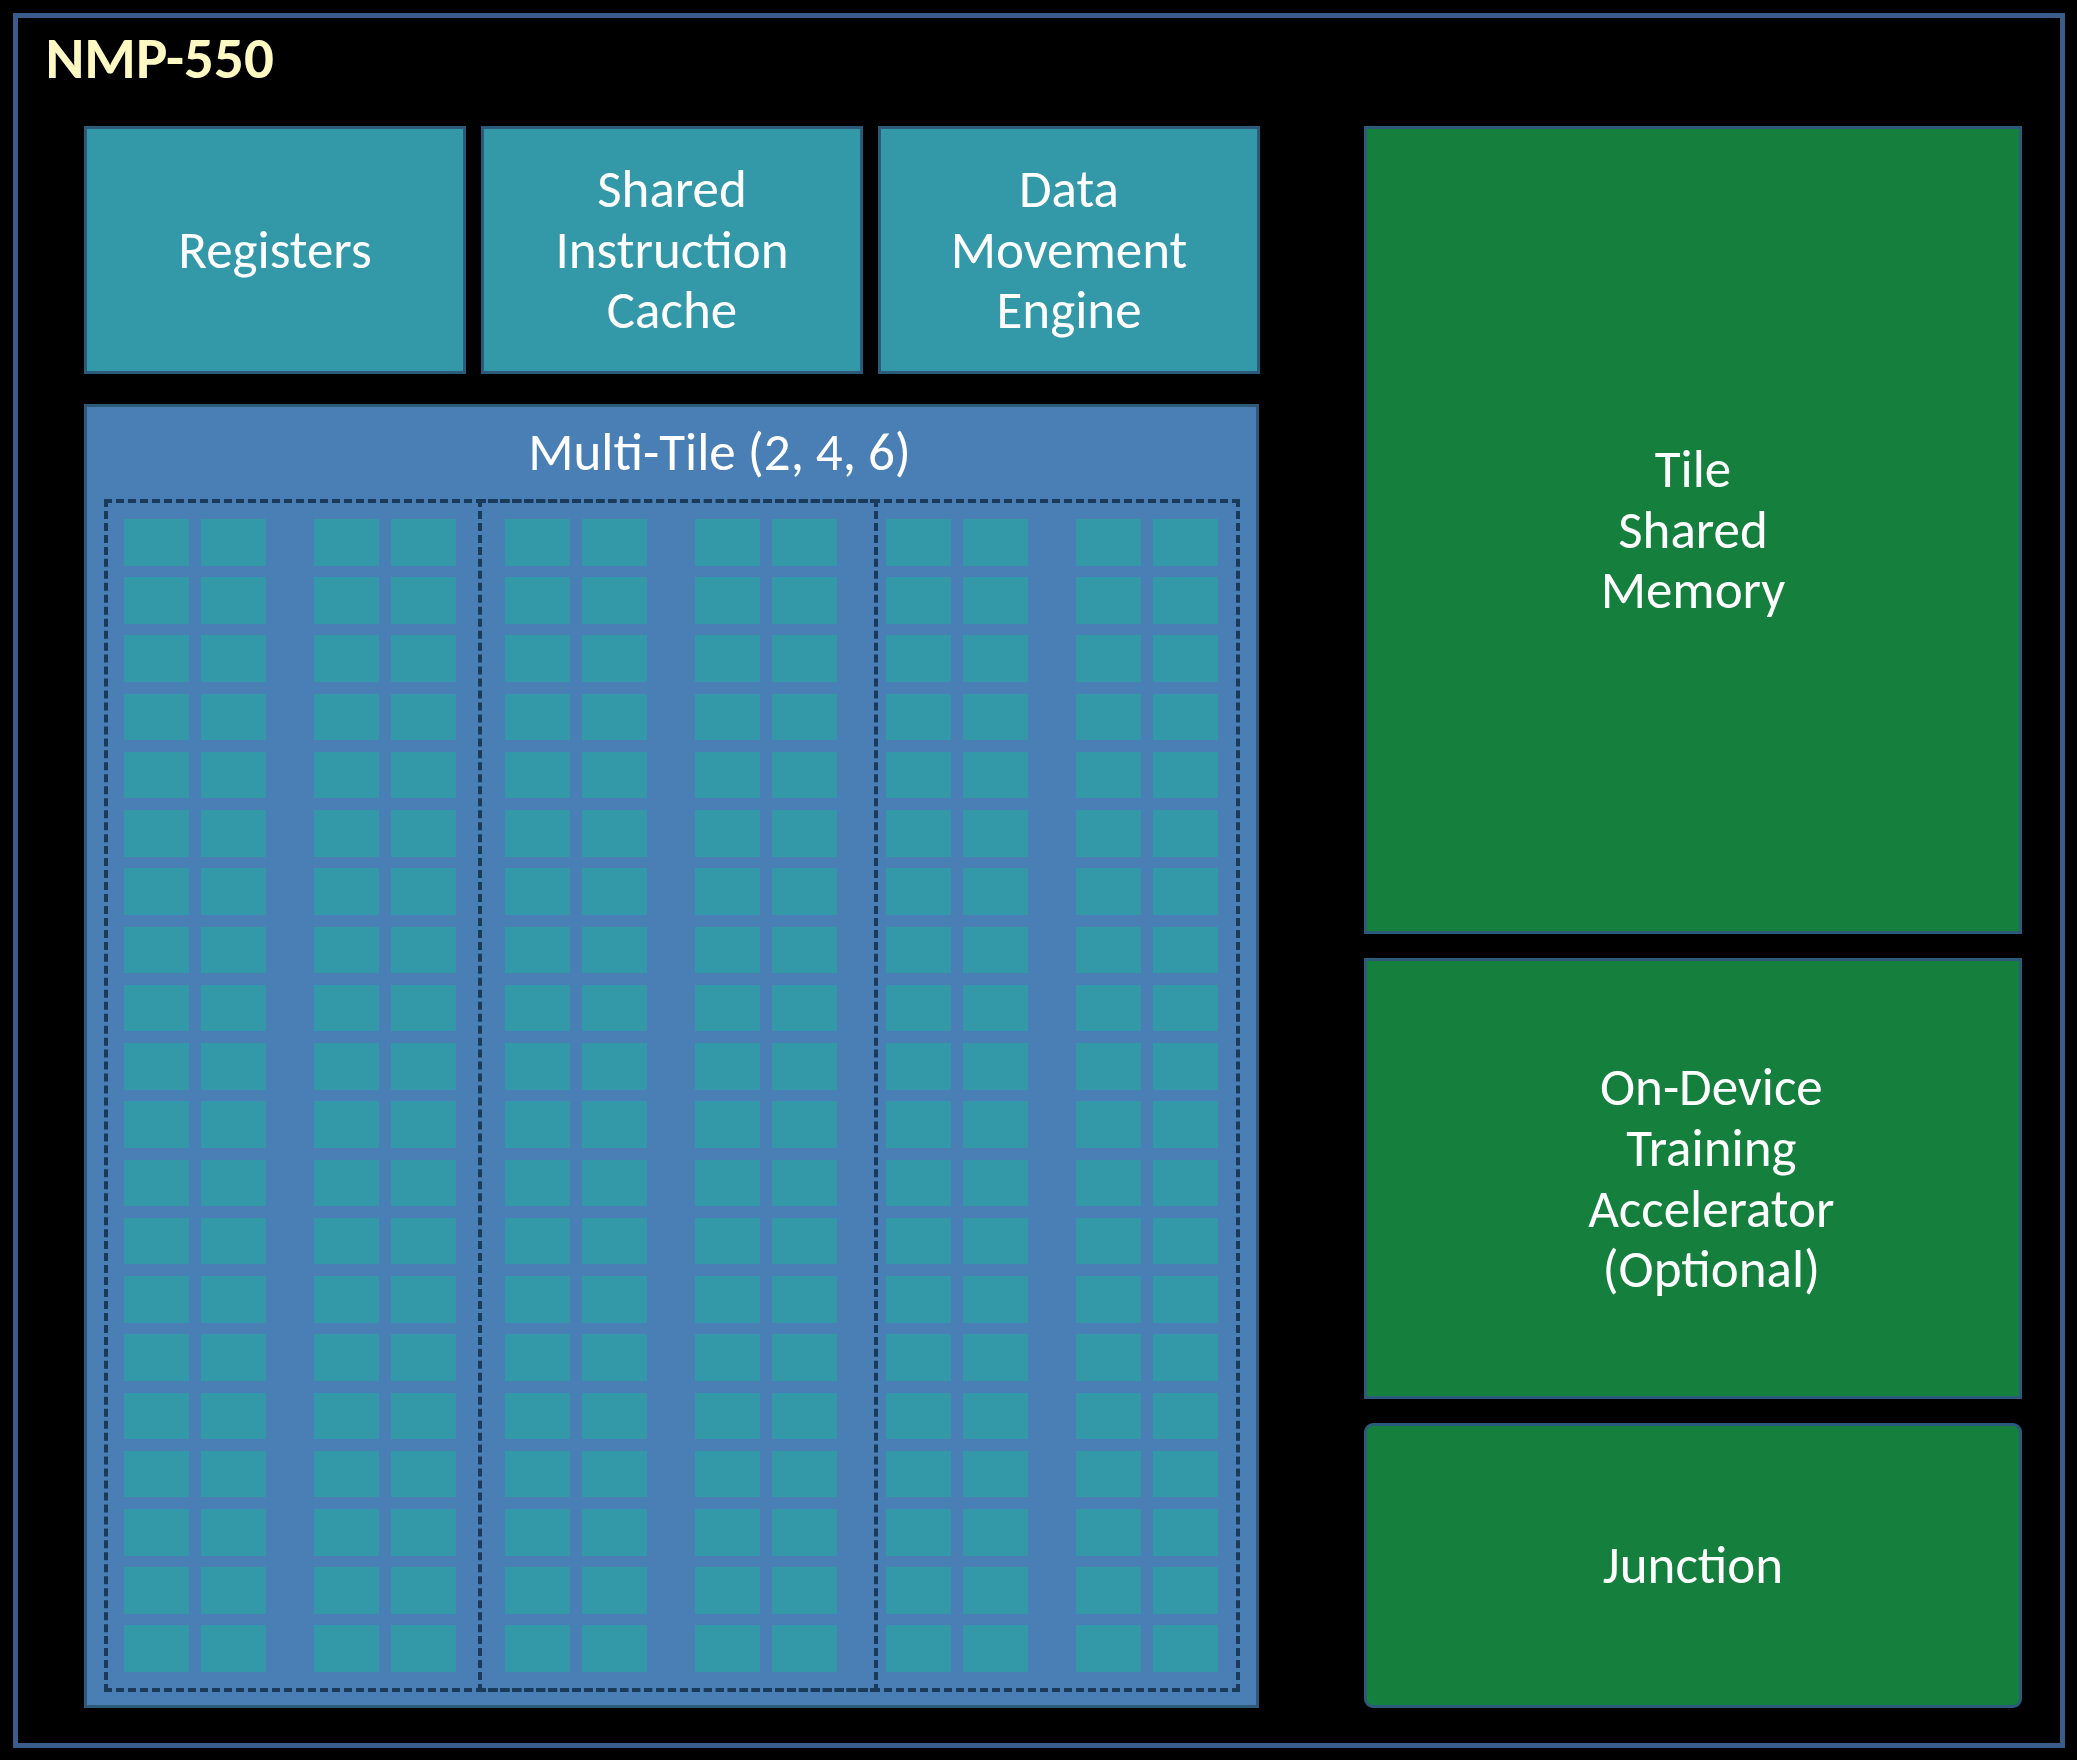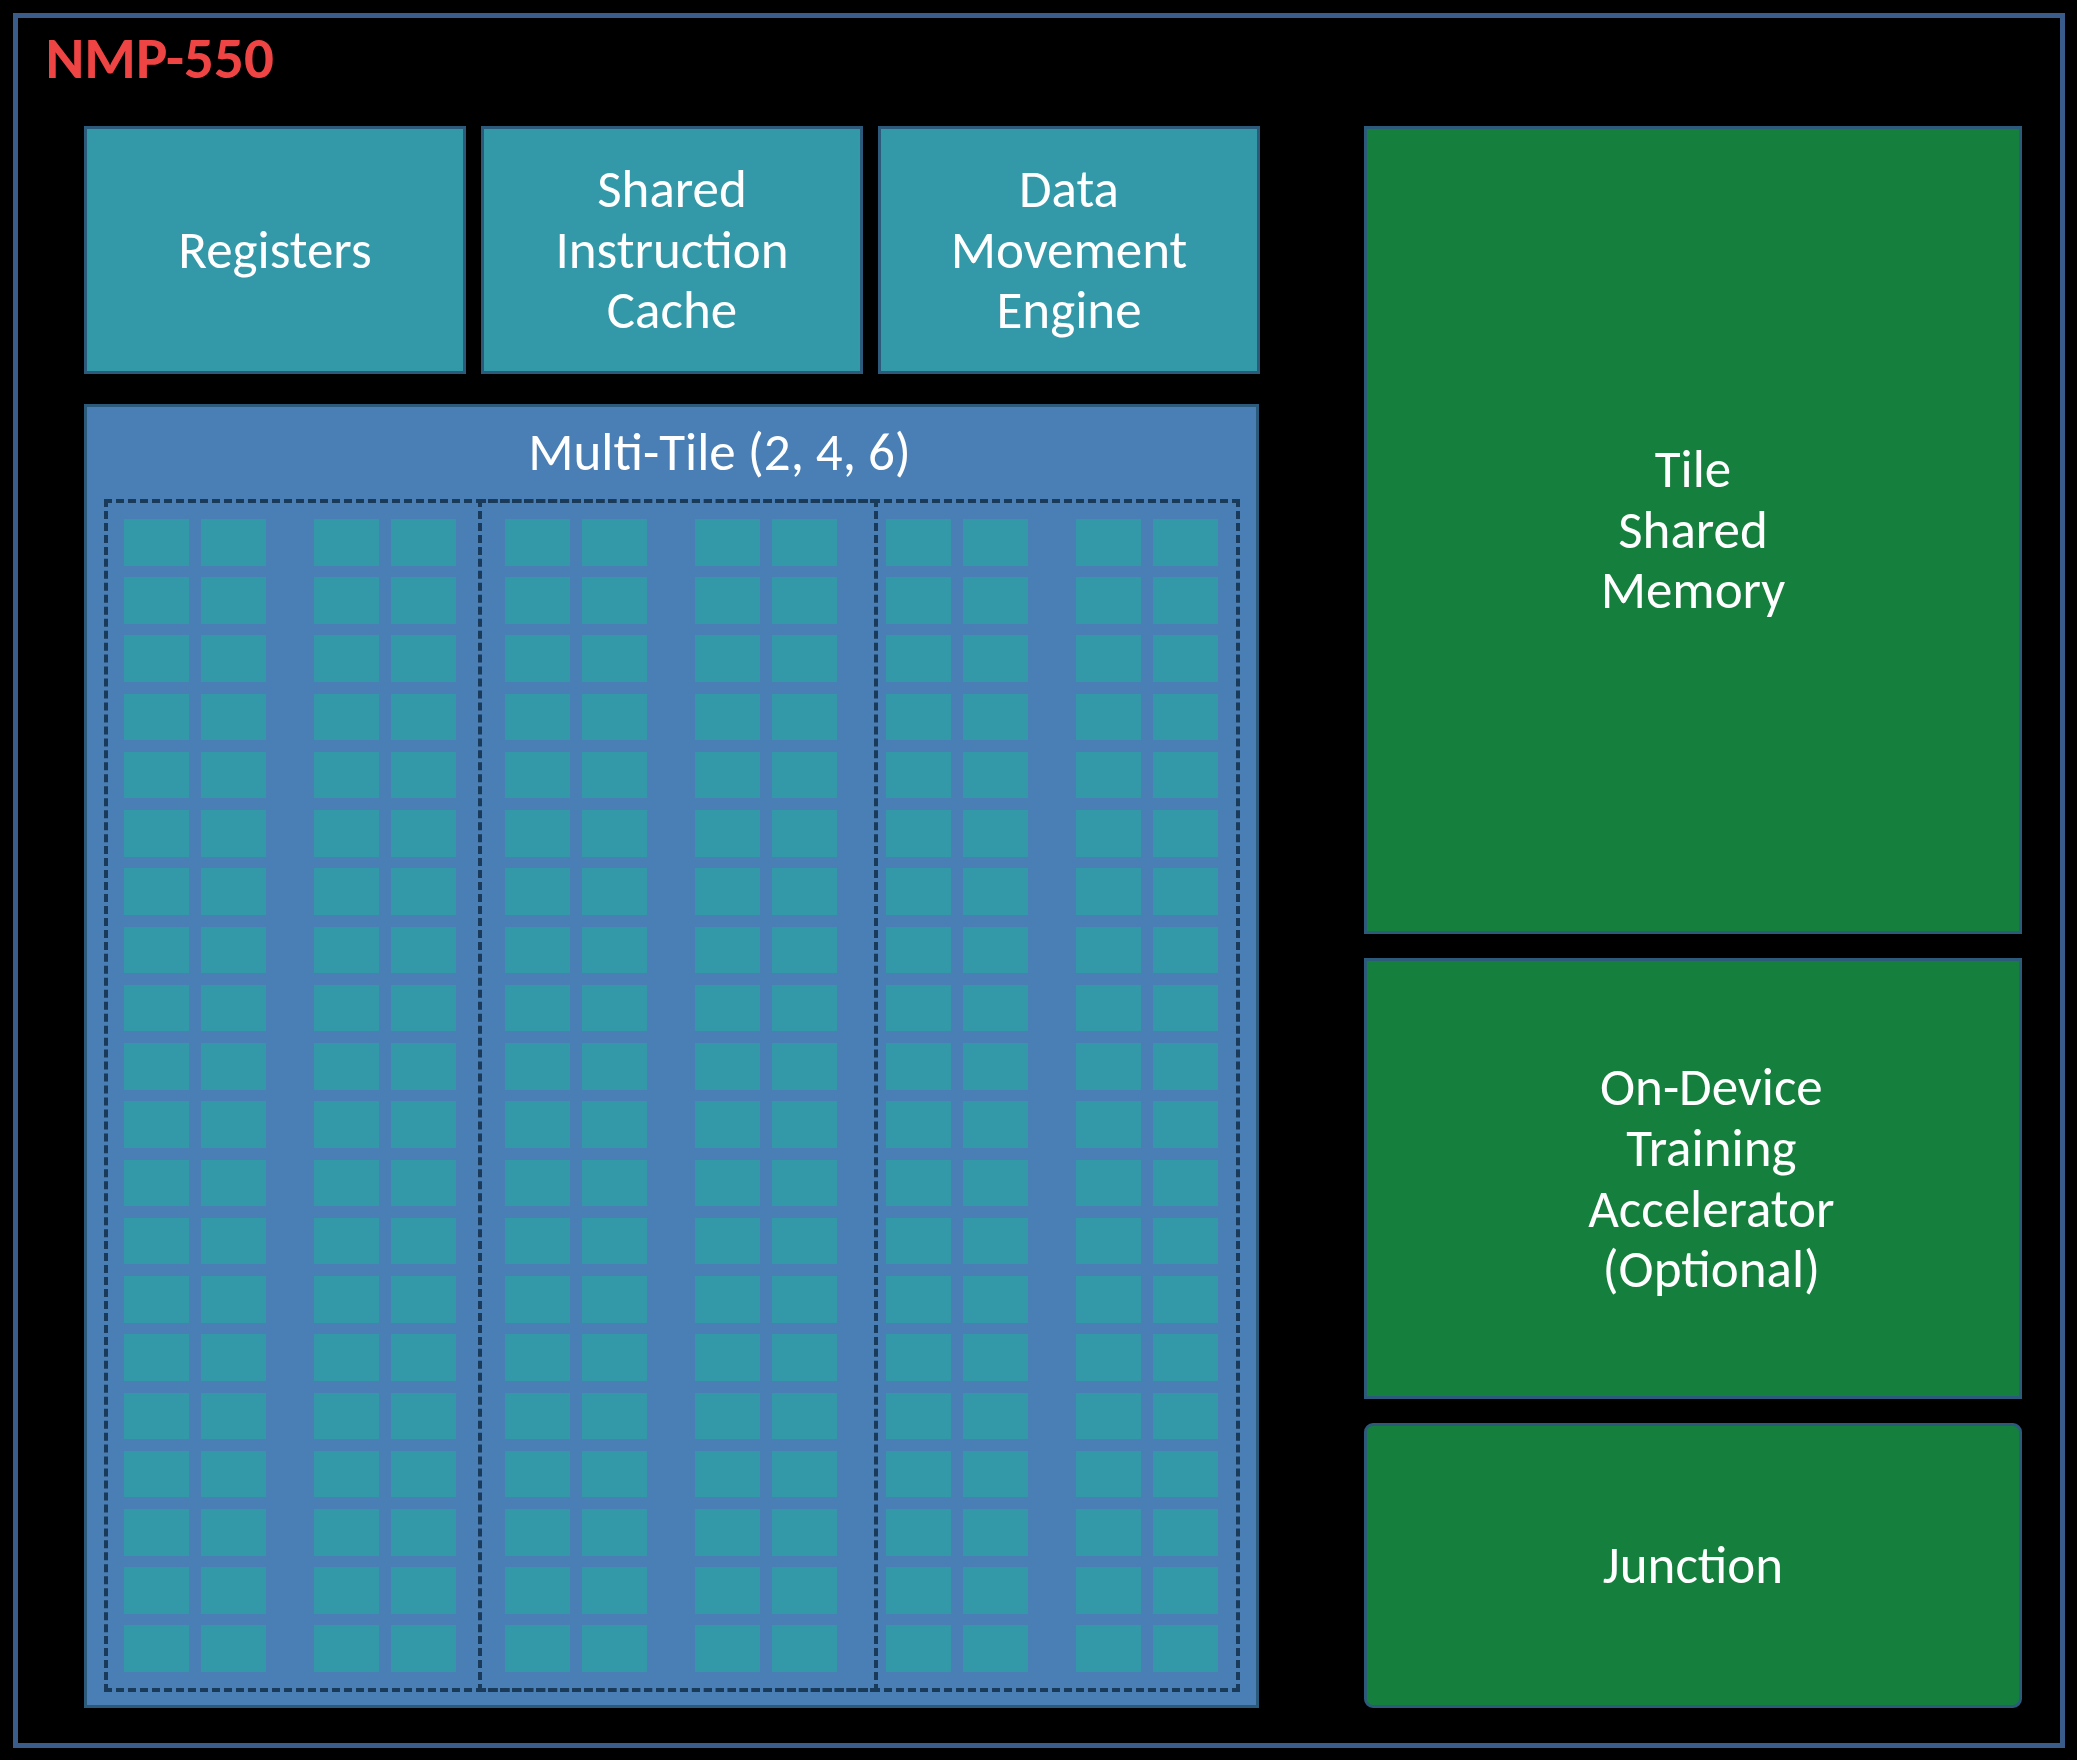--- a/index.html
+++ b/index.html
@@ -16,21 +16,21 @@
     top: 13px;
     width: 2052px;
     height: 1735px;
     background: #000;
     border: 5.5px solid #3a5c8a;
   }
   .chip-title {
     position: absolute;
     left: 27.5px;
     top: 3.7px;
-    color: #ef4444;
+    color: #fef9c3;
     font-size: 59px;
     font-weight: 600;
   }
   .block {
     position: absolute;
     background: #3399a8;
     border: 3.7px solid #2b5a7a;
     color: #fff;
     display: flex;
     align-items: center;

